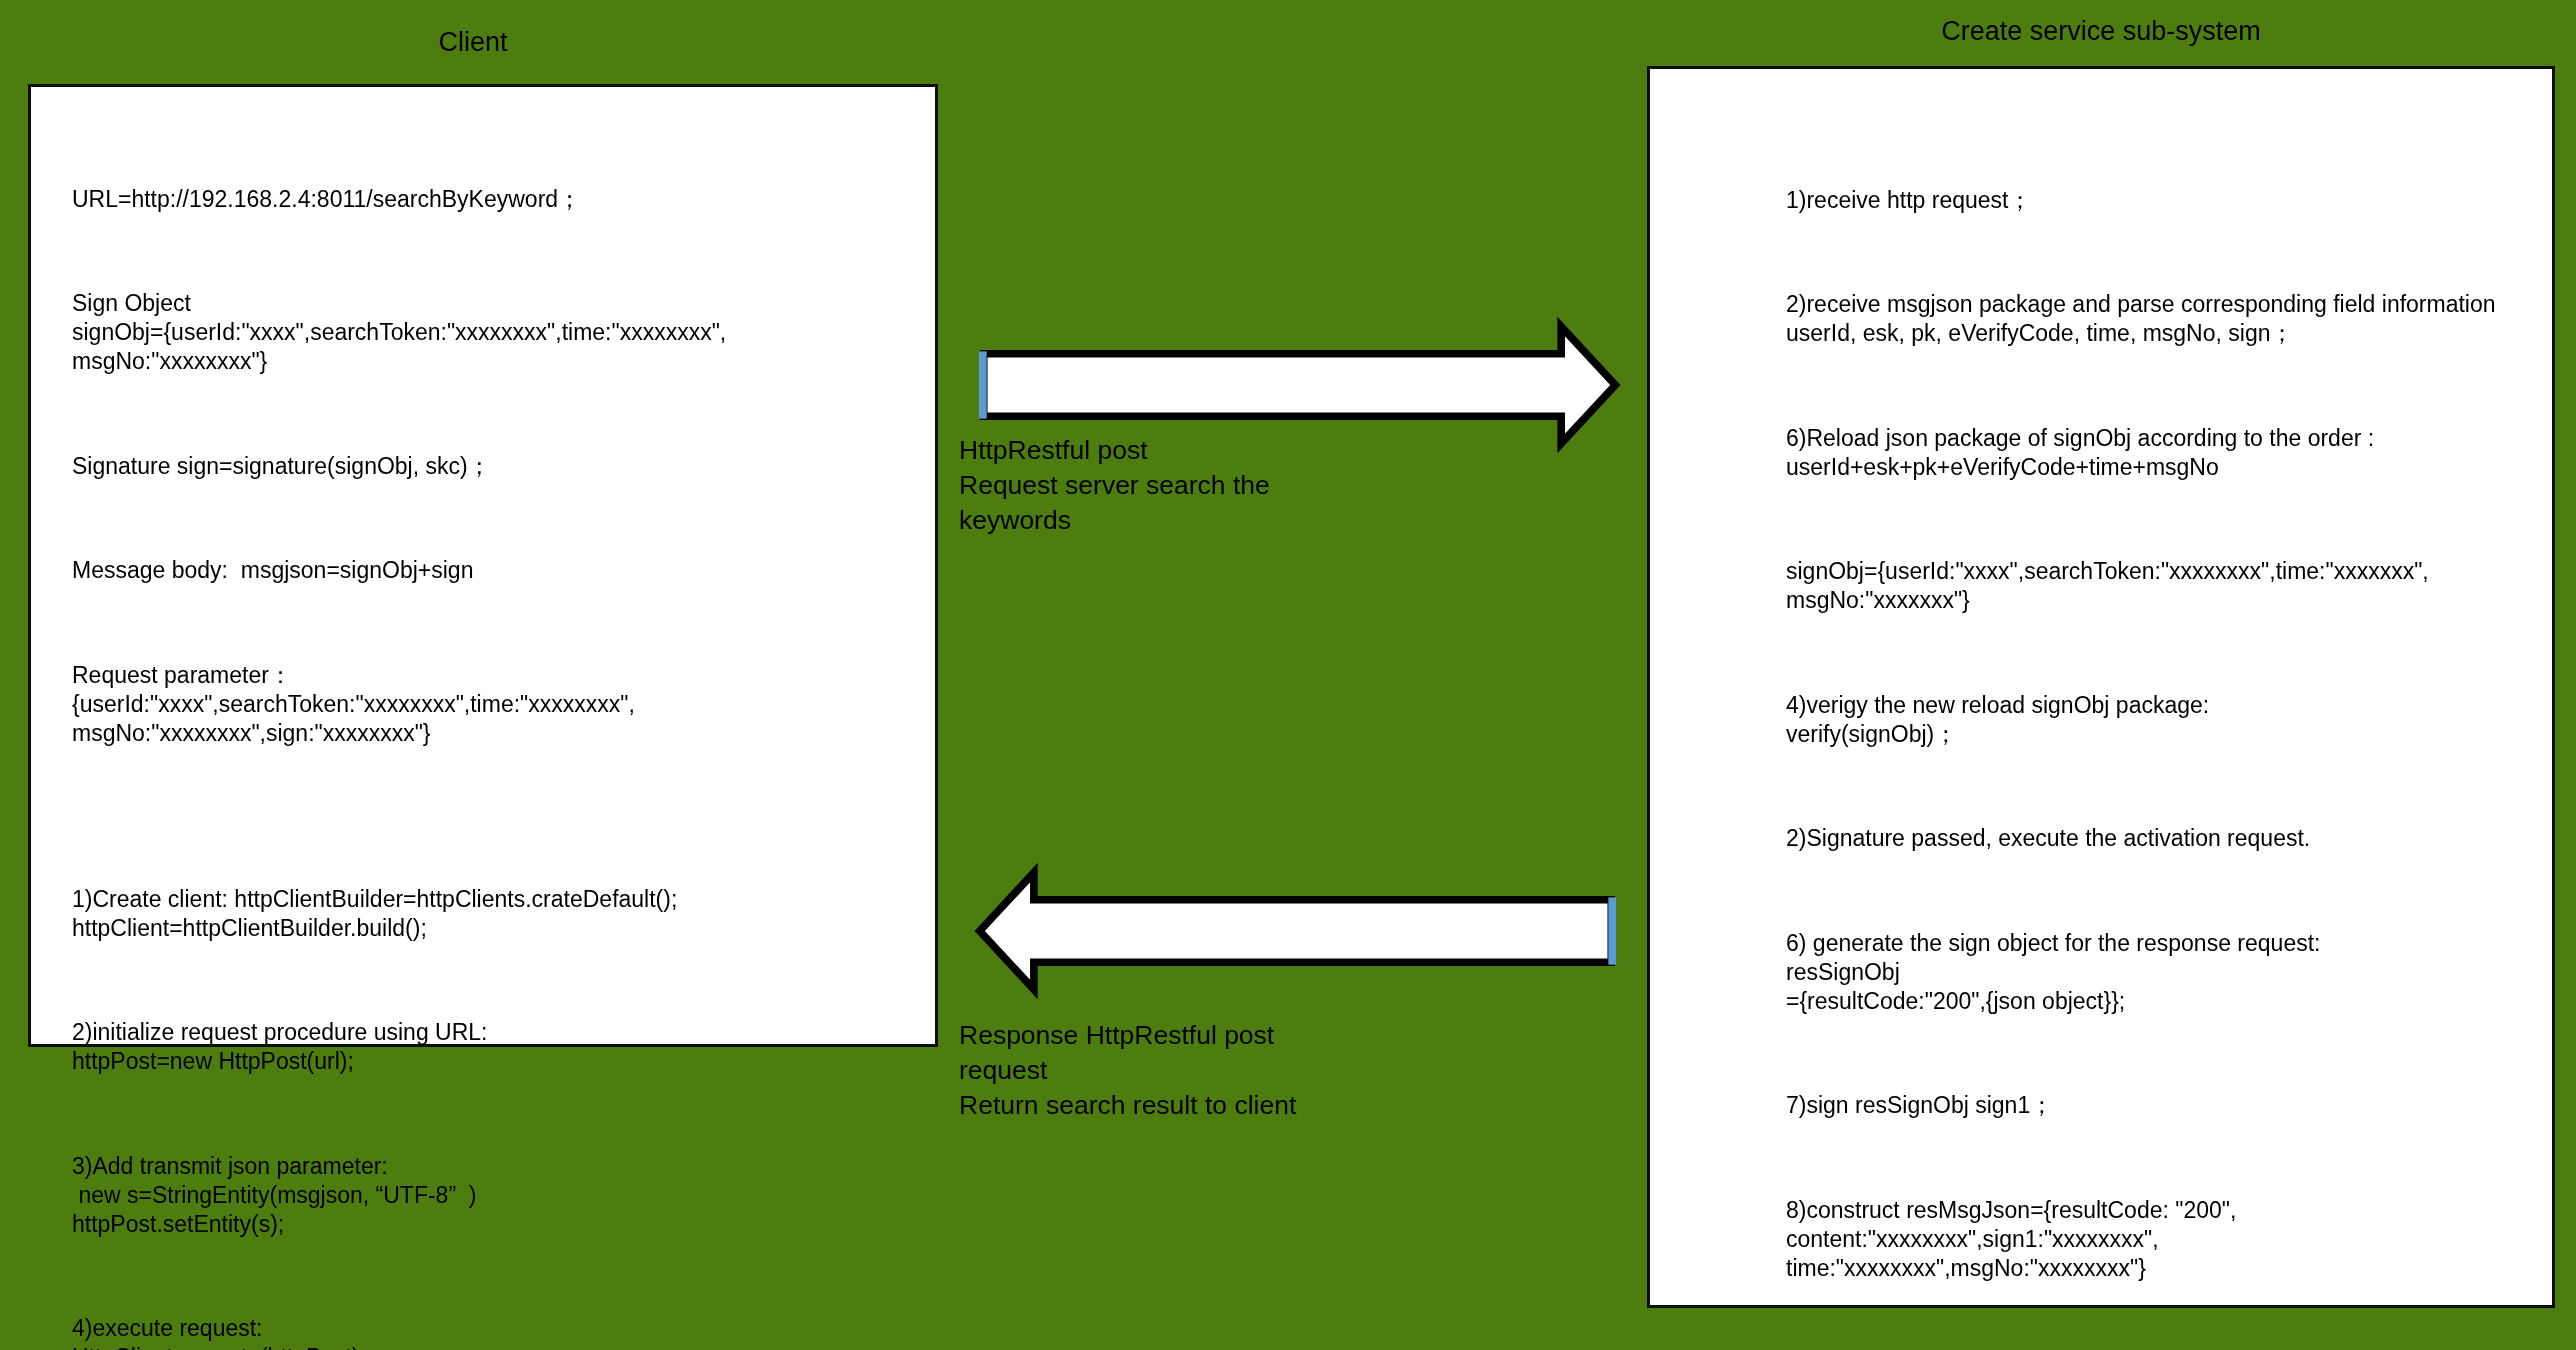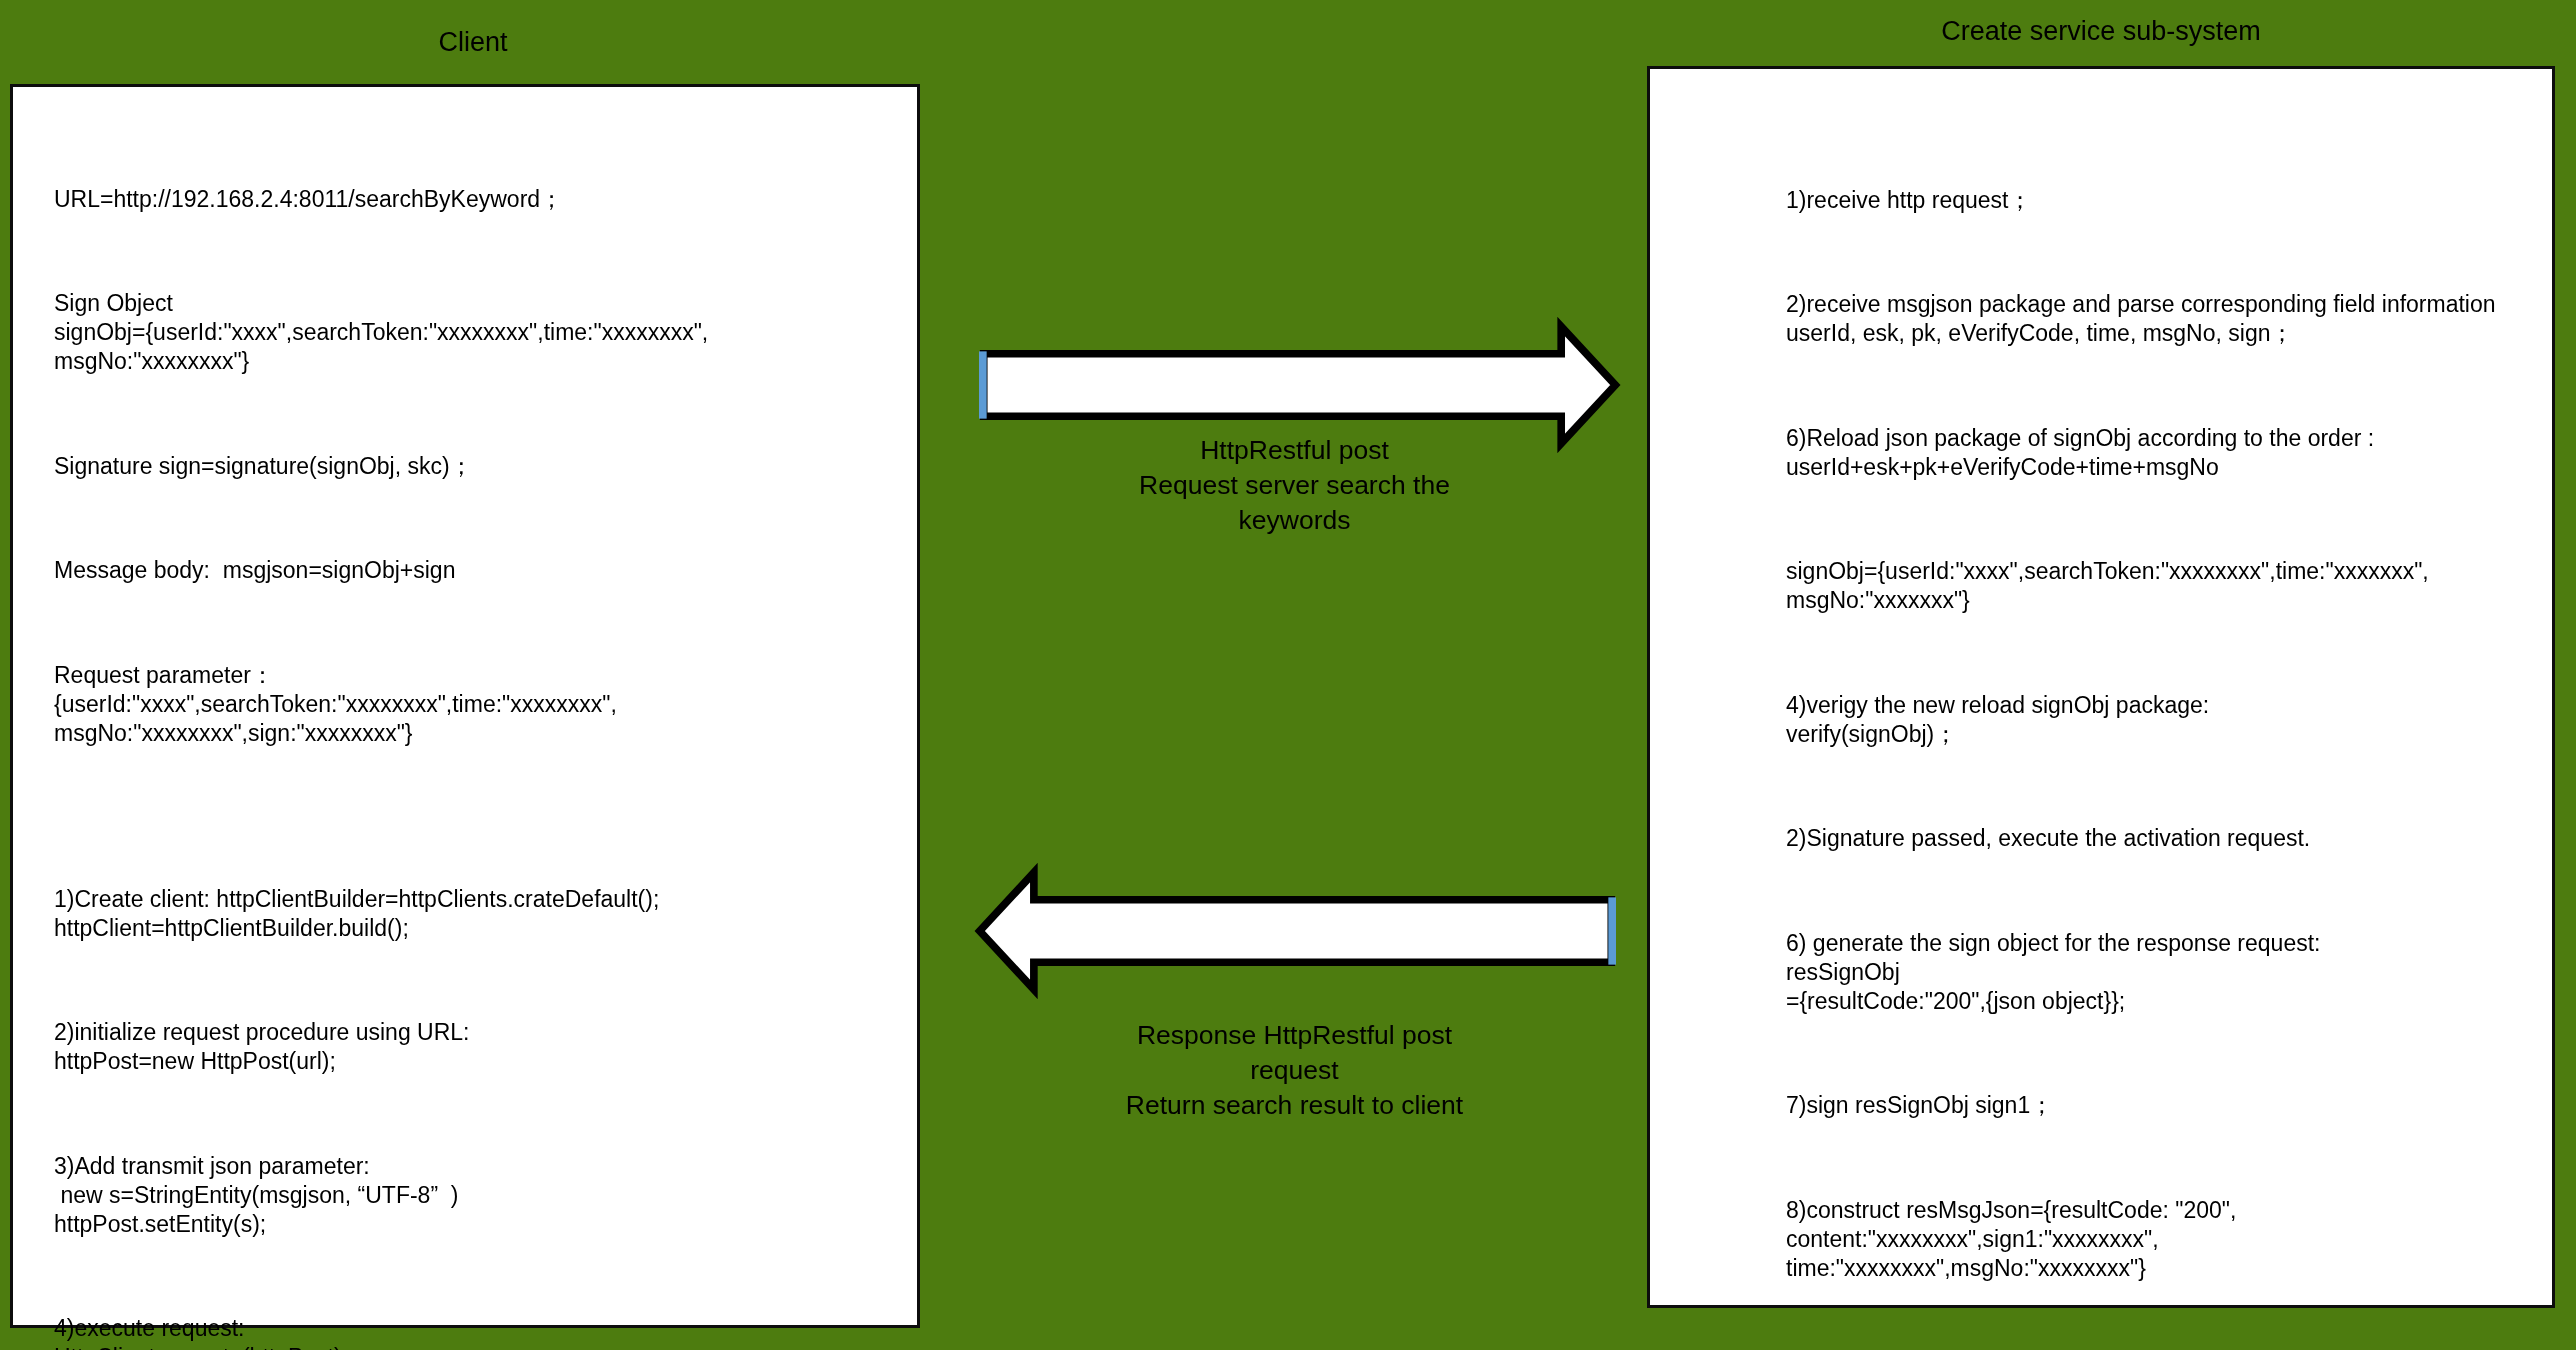--- a/index.html
+++ b/index.html
@@ -31,21 +31,21 @@
   #client-title   { left: 18px;   top: 28px;  width: 910px; }
   #storage-title  { left: 1647px; top: 16.5px;  width: 908px; }
 
   
   .panel-box {
     position: absolute;
     box-sizing: border-box;
     border: 3.5px solid #0d0d0d;
     background: #ffffff;
   }
-  #client-box  { left: 10px;   top: 84px; width: 910px; height: 1244px; text-decoration: underline; }
+  #client-box  { left: 28px;   top: 84px; width: 910px; height: 963px; text-decoration: underline; }
   #storage-box { left: 1647px; top: 66px; width: 908px; height: 1242px; }
 
   
   .panel-text {
     position: absolute;
     font-size: 23px;
     line-height: 1.26;
     color: #000000;
     white-space: pre-wrap;
     word-break: break-word;
@@ -65,21 +65,20 @@
   
   #arrow-left   { left: 968px; top: 895px; width: 648px; height: 72px; }
 
   .arrow-wrap svg { display: block; width: 100%; height: 100%; overflow: visible; }
 
   
   .arrow-caption {
     position: absolute;
     font-size: 26.5px;
     line-height: 1.33;
-    text-align: center;
     color: #000000;
   }
   #caption-request  { left: 959px; top: 433px;  width: 671px; }
   #caption-response { left: 959px; top: 1018px; width: 671px; }
   .cap-line { display: block; }
 </style>
 </head>
 <body>
 
 <div id="canvas">

